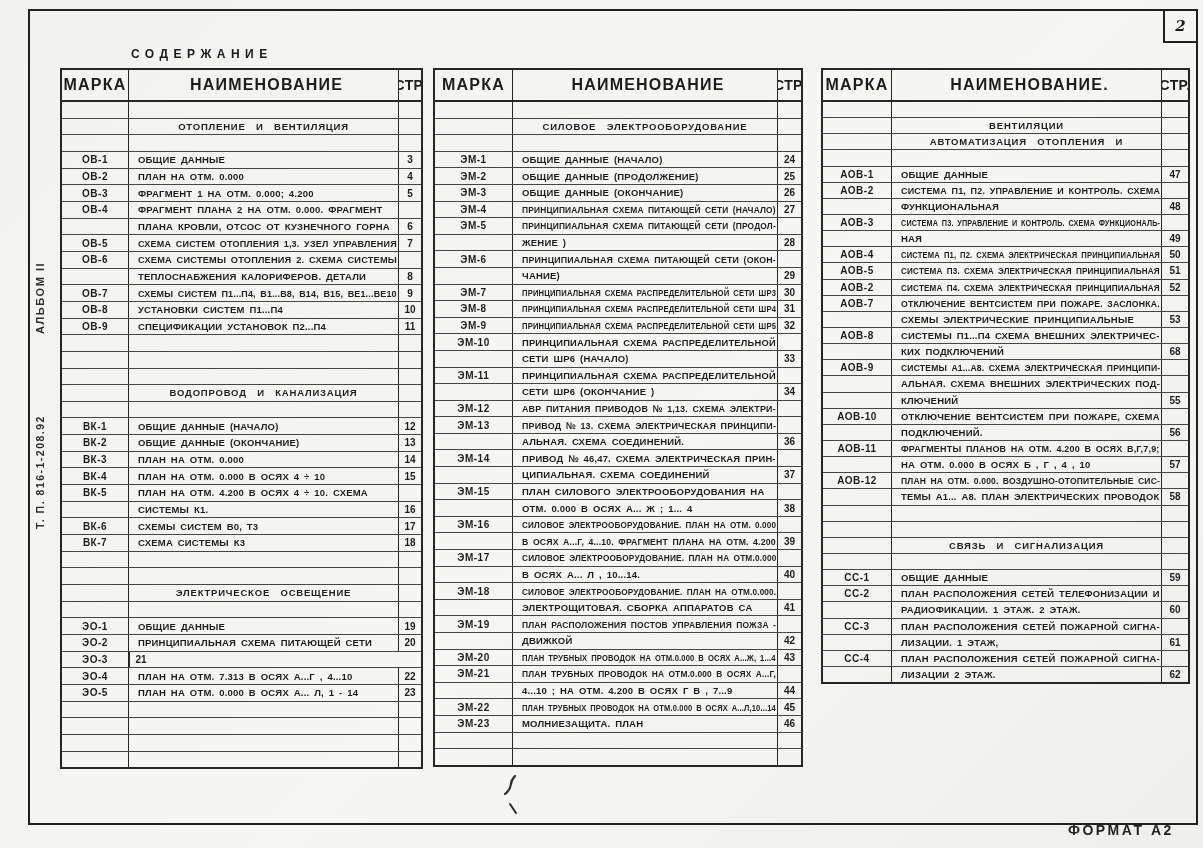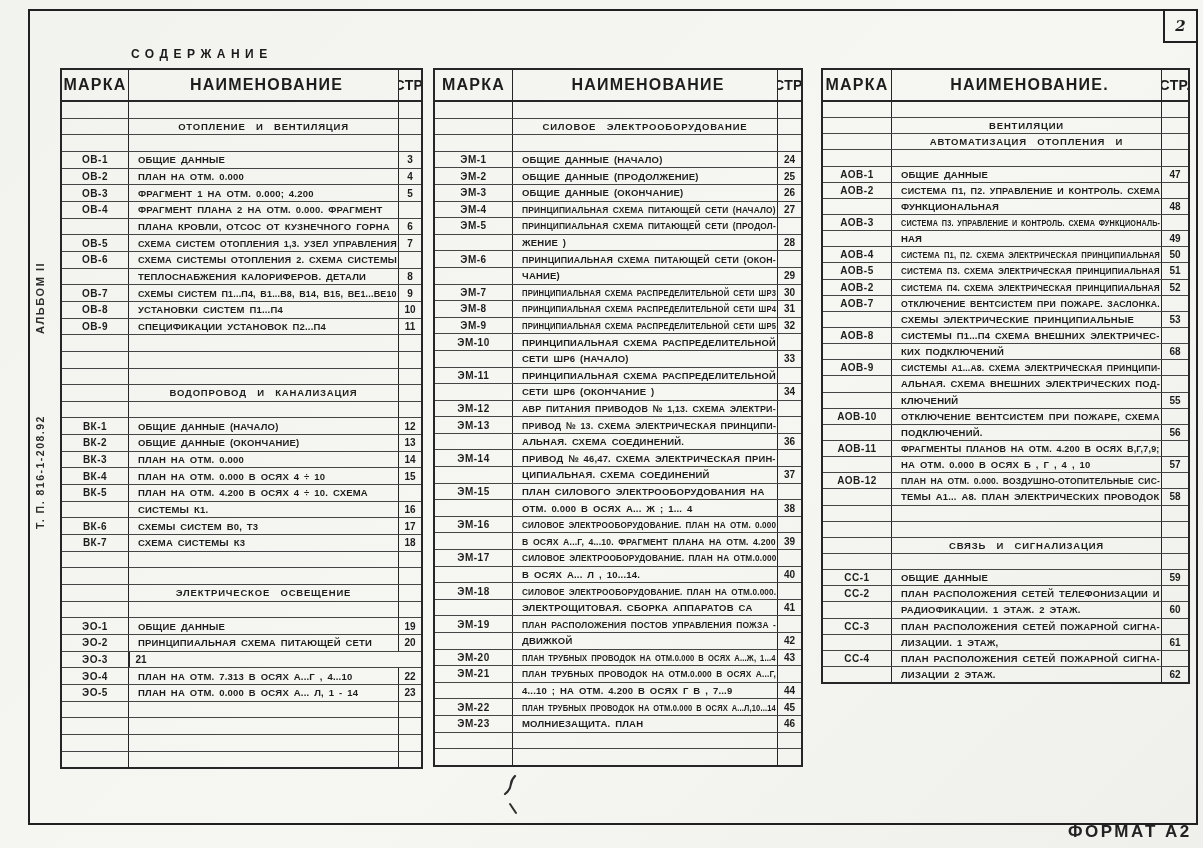--- a/index.html
+++ b/index.html
@@ -24,21 +24,21 @@
   #title{position:absolute;left:131px;top:47px;
     font-size:12px;font-weight:700;letter-spacing:5.5px;color:#1a1a1a;}
   
   .vstamp{position:absolute;white-space:nowrap;color:#2d2d2d;
     font-size:11px;font-weight:600;letter-spacing:1.5px;
     transform:translate(-50%,-50%) rotate(-90deg);}
   #stamp-album{left:40px;top:298px;}
   #stamp-series{left:40px;top:472px;font-size:10.5px;}
   
   #format{position:absolute;left:1068px;top:822px;
-    font-size:17px;font-weight:700;letter-spacing:2.5px;color:#222;}
+    font-size:14px;font-weight:700;letter-spacing:2.5px;color:#222;}
   
   .ctable{position:absolute;border:2px solid #262626;display:flex;flex-direction:column;}
   #t1{left:60px;top:68px;width:359px;height:697px;--mw:66px;--pw:22px;}
   #t2{left:433px;top:68px;width:366px;height:695px;--mw:77px;--pw:23px;}
   #t3{left:821px;top:68px;width:365px;height:612px;--mw:68px;--pw:26px;}
   .thead{flex:0 0 30px;display:flex;border-bottom:2px solid #262626;}
   .thead .cell{font-weight:700;font-size:16px;letter-spacing:1.2px;justify-content:center;}
   .thead .page{font-size:14px;letter-spacing:0.4px;}
   .tbody{flex:1 1 auto;display:flex;flex-direction:column;min-height:0;text-align:right;}
   .trow{flex:1 1 0;display:flex;border-bottom:1px solid #454545;min-height:0;}

